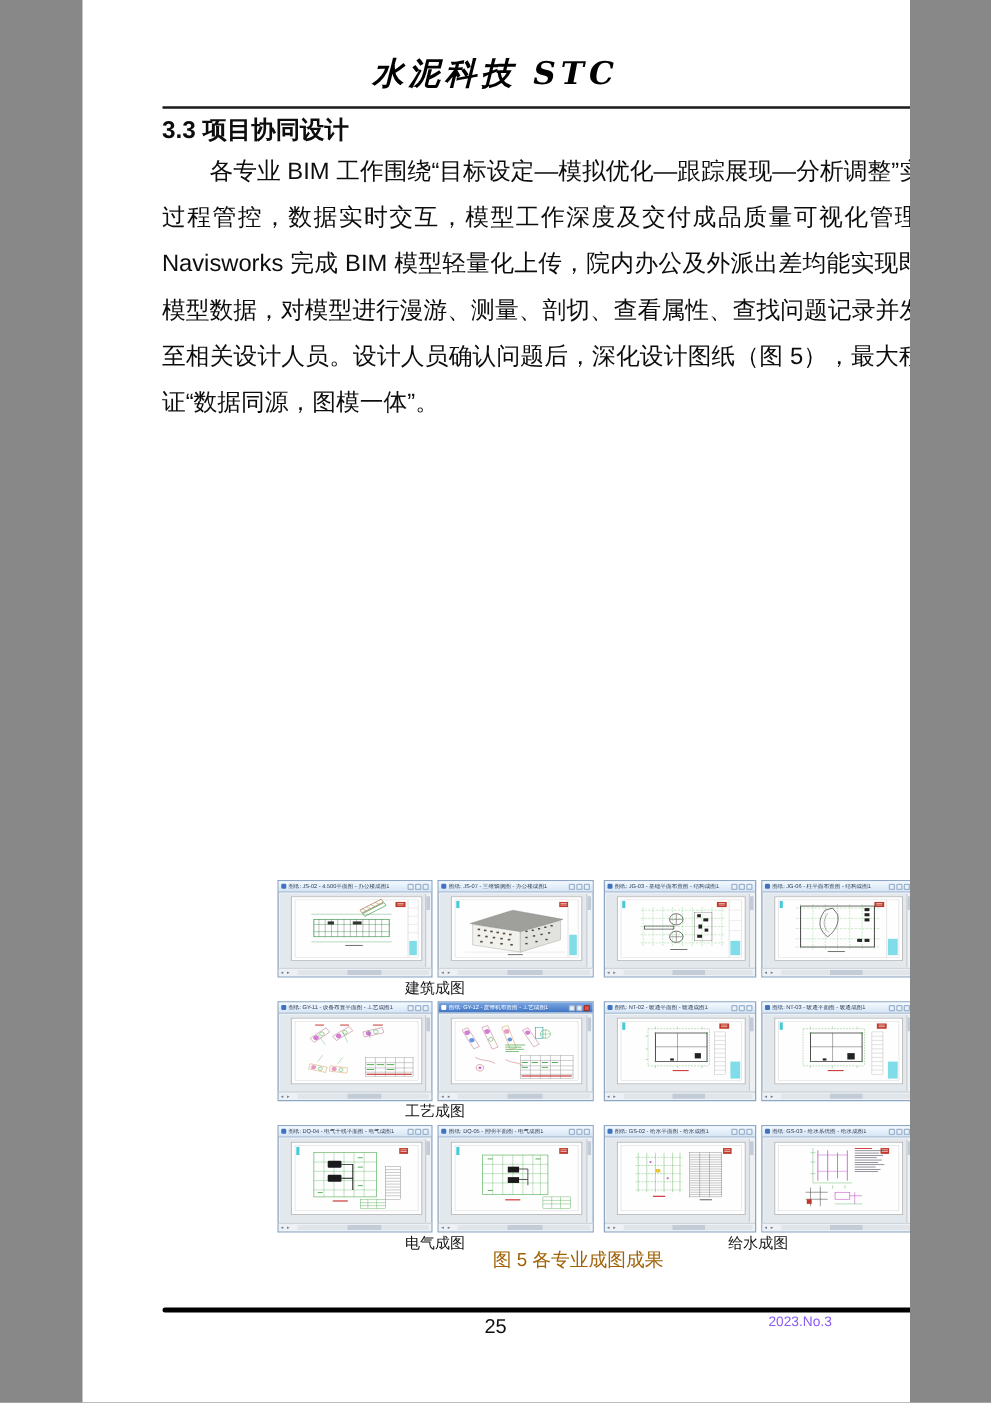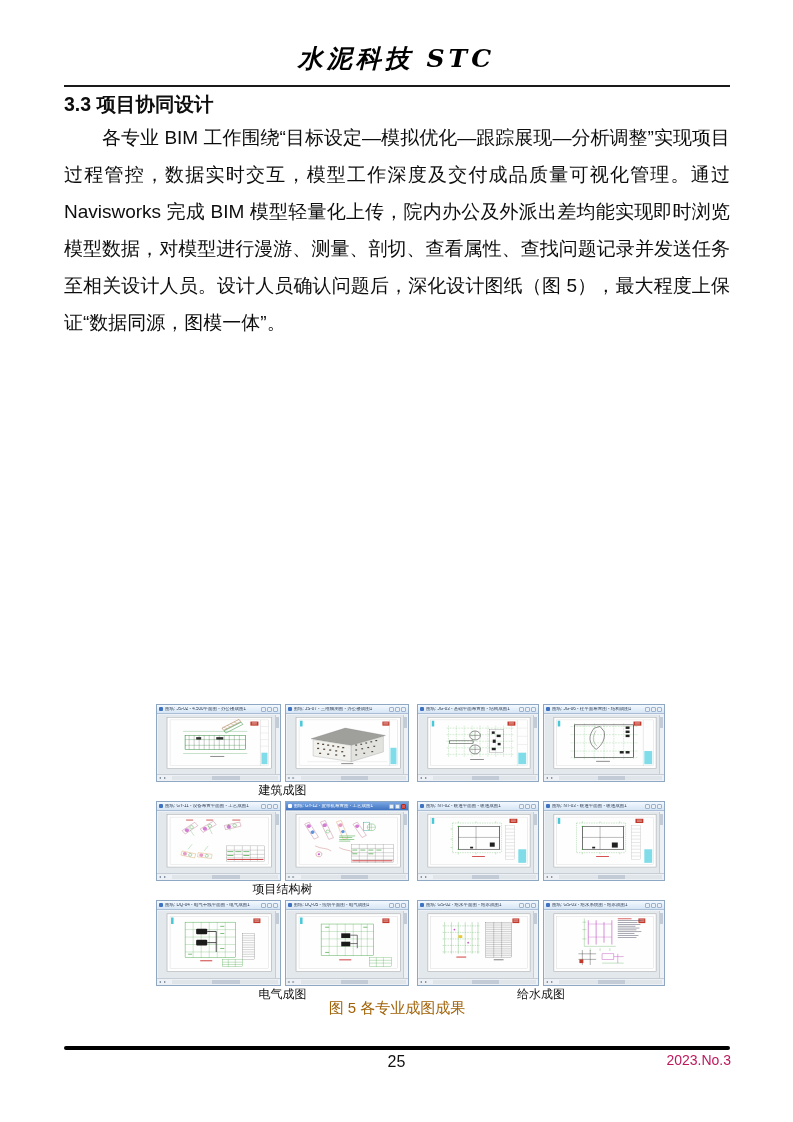--- a/index.html
+++ b/index.html
@@ -1,17 +1,17 @@
 <!DOCTYPE html>
 <html><head>
 <meta charset="utf-8">
 <style>
   html,body{margin:0;padding:0;background:#888;}
   *{box-sizing:border-box;}
-  .page{position:relative;width:793px;height:1122px;margin:0 auto;background:#ffffff;
+  .page{position:relative;width:662px;height:1122px;margin:0 auto;background:#ffffff;
         font-family:"Liberation Sans","DejaVu Sans",sans-serif;color:#111;overflow:hidden;}
 
   
   .jtitle{position:absolute;top:42px;left:0;width:100%;text-align:center;
           font-family:"DejaVu Serif","Liberation Serif",serif;font-style:italic;font-weight:bold;
           font-size:25px;letter-spacing:4px;color:#000;}
   .header-rule{position:absolute;left:64px;top:85px;width:666px;height:2px;background:#1a1a1a;}
 
   
   .content{position:absolute;left:64px;top:89px;width:666px;font-size:19px;line-height:37px;
@@ -49,21 +49,21 @@
   .hbar{height:7px;flex:none;display:flex;align-items:center;background:#edf1f5;border-top:1px solid #c6cdd4;}
   .nav{flex:none;width:15px;font-size:4px;color:#6a7a8a;letter-spacing:1px;padding-left:2px;line-height:1;}
   .hscroll{flex:1;height:4px;background:#e0e5ea;margin-right:2px;position:relative;}
   .hscroll .thumb{position:absolute;left:38%;width:26%;top:0;bottom:0;background:#c3ccd6;}
 
   .fig-caption{position:absolute;left:64px;top:999px;width:666px;text-align:center;font-size:15px;color:#a16207;}
 
   
   .footer-rule{position:absolute;left:64px;top:1046px;width:666px;height:4px;background:#000;border-radius:2px;}
   .page-num{position:absolute;top:1053px;left:0;width:100%;text-align:center;font-size:16px;color:#111;}
-  .issue{position:absolute;top:1052px;right:62px;font-size:14px;color:#be185d;margin-left:41px;}
+  .issue{position:absolute;top:1052px;right:62px;font-size:11px;color:#8b5cf6;margin-left:41px;}
 </style>
 </head>
 <body>
 
 <div class="page">
 
   <div class="jtitle">水泥科技 STC</div>
   <div class="header-rule"></div>
 
   <div class="content">
@@ -426,21 +426,21 @@
               <div class="vscroll"></div>
             </div>
             <div class="hbar">
                 <span class="nav">◂ ▸</span>
                 <div class="hscroll">
                   <div class="thumb"></div>
                 </div>
               </div>
           </div>
         </div>
-        <div class="g-label">项目结构树</div>
+        <div class="g-label">工艺成图</div>
       </div>
 
       <div class="fig-group g-right">
         <div class="g-wins">
 
           <div class="win">
             <div class="tbar">
               <span class="tbar-ico"></span>
               <span class="tbar-txt">图纸: NT-02 - 暖通平面图 - 暖通成图1</span>
               <span class="tbar-btns">

